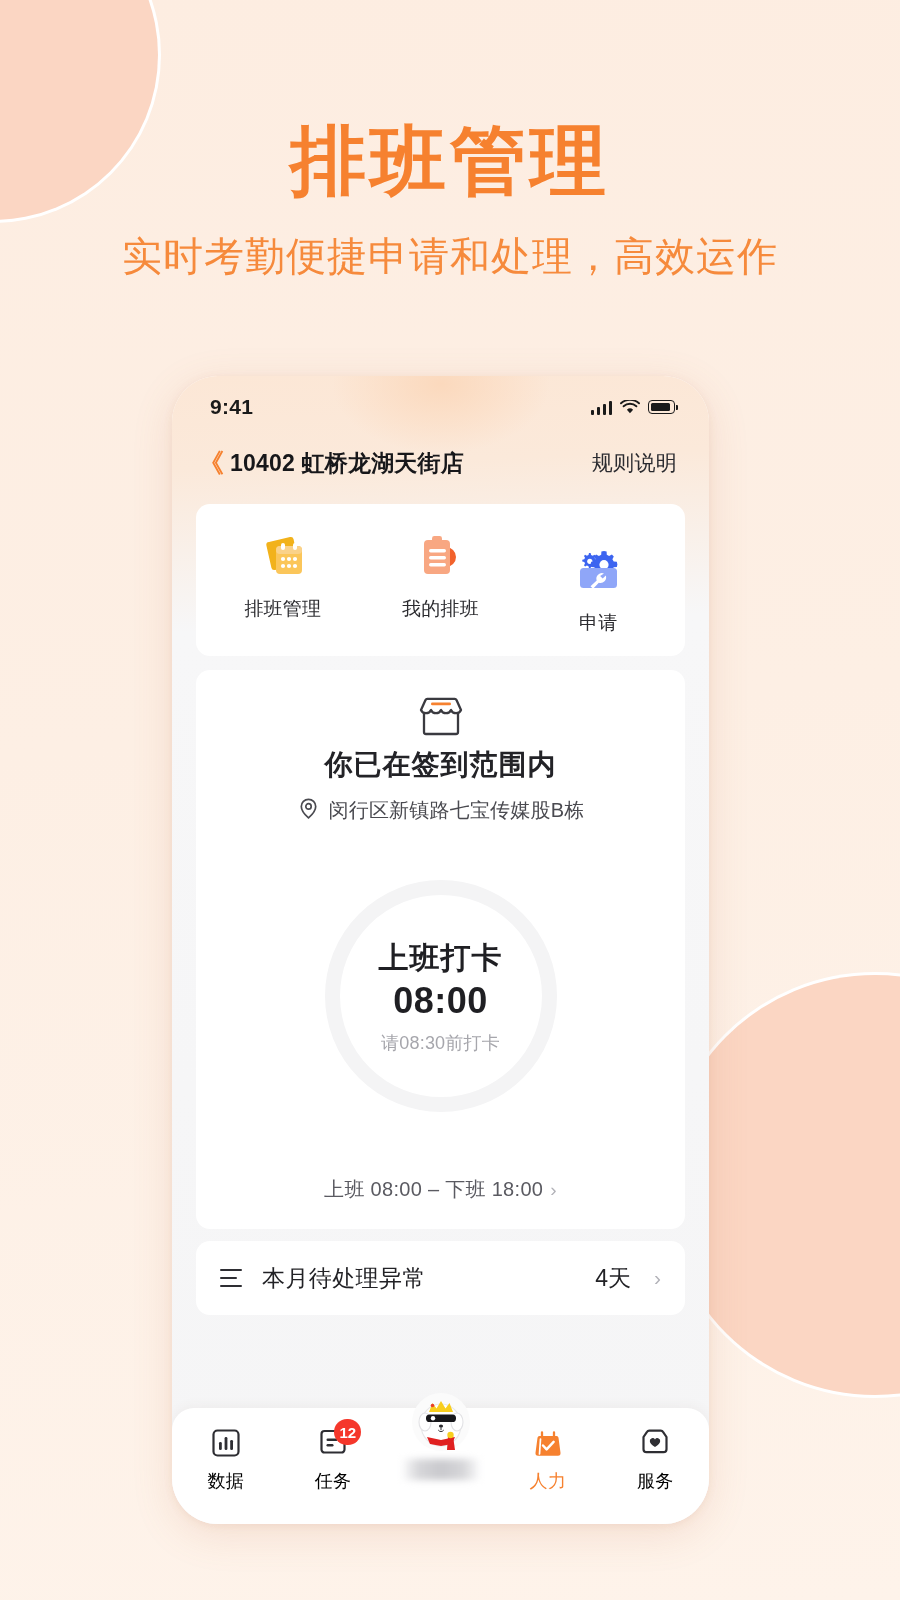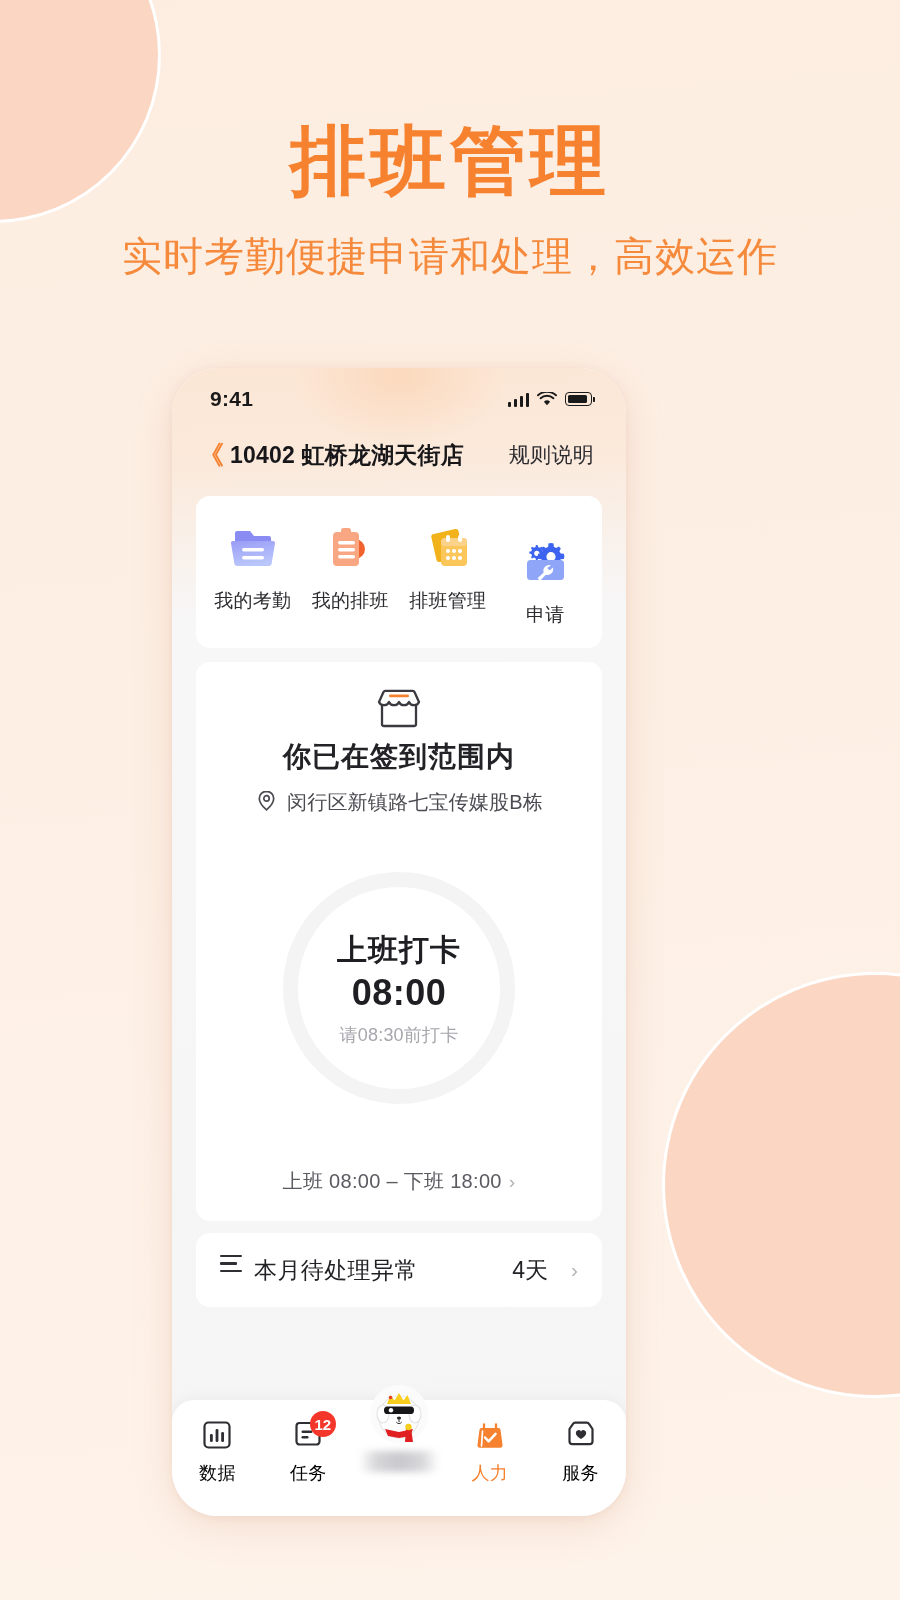--- a/index.html
+++ b/index.html
@@ -40,22 +40,22 @@
     margin-top:37px;
     font-size:40px;
     line-height:1.0;
     color:#F68A3C;
     letter-spacing:1px;
   }
 
   
   .phone {
     position:absolute;
-    left:172px; top:368px;
-    width:454px; height:1148px;
+    left:172px; top:376px;
+    width:537px; height:1148px;
     background:#FFFFFF;
     border-radius:46px;
     box-shadow:0 10px 40px rgba(190,120,80,0.16), 0 2px 8px rgba(190,120,80,0.10);
     overflow:hidden;
   }
   .phone-inner {
     position:absolute; inset:0;
     display:flex; flex-direction:column;
     background:linear-gradient(178deg,#FCE7D6 0%,#FBE9DA 8%,#F7F7F8 22%,#F5F5F6 100%);
   }
@@ -148,21 +148,21 @@
   }
   .shift-chev { color:#B2B2B8; font-size:19px; }
 
   
   .anomaly {
     margin-top:12px;
     height:74px;
     display:flex; align-items:center; justify-content:space-between;
     padding:0 24px;
   }
-  .anom-left { display:flex; gap:12px; }
+  .anom-left { display:flex; align-items:center; gap:20px; }
   .anom-bars { width:22px; height:18px; display:flex; flex-direction:column; justify-content:space-between; }
   .anom-bars i { display:block; height:2.4px; background:#2E2E33; border-radius:1px; }
   .anom-bars i:nth-child(1){width:100%}
   .anom-bars i:nth-child(2){width:78%}
   .anom-bars i:nth-child(3){width:100%}
   .anom-label { font-size:23px; color:#222226; letter-spacing:0.4px; }
   .anom-right { display:flex; align-items:center; gap:23px; }
   .anom-value { font-size:23px; color:#222226; }
   .anom-chev { color:#B2B2B8; font-size:21px; }
 
@@ -242,47 +242,20 @@
     <div class="appbar">
       <div class="appbar-left">
         <span class="back-chev">《</span>
         <span class="store-title">10402 虹桥龙湖天街店</span>
       </div>
       <span class="rules-link">规则说明</span>
     </div>
 
     <div class="card quick">
 
-      <div class="quick-item">
-        <svg class="qi-svg" viewBox="0 0 52 52">
-          <defs>
-              <linearGradient id="gFold" x1="0" y1="0" x2="0.3" y2="1">
-            <stop offset="0" stop-color="#9A9CF6"></stop>
-                <stop offset="1" stop-color="#B9C6FB"></stop>
-              </linearGradient>
-            </defs>
-          <path d="M10 9 h13 l4 5 h15 a2 2 0 0 1 2 2 v4 H8 v-9 a2 2 0 0 1 2-2 z" fill="#8A8CF3"></path>
-          <path d="M6 19 h40 a2 2 0 0 1 2 2.3 l-3.3 20 a3 3 0 0 1 -3 2.7 H10.3 a3 3 0 0 1 -3 -2.7 L4 21.3 A2 2 0 0 1 6 19 z" fill="url(#gFold)"></path>
-          <rect x="15" y="26" width="22" height="3.6" rx="1.8" fill="#fff"></rect>
-          <rect x="15" y="34" width="22" height="3.6" rx="1.8" fill="#fff"></rect>
-        </svg>
-        <span class="quick-label">我的考勤</span>
-      </div>
-
-      <div class="quick-item">
-        <svg class="qi-svg" viewBox="0 0 52 52">
-          <path d="M31 17 a10 10 0 0 1 0 20 h-6 l5-6 a5 5 0 0 0 0-8 l-5-6 z" fill="#F2622C"></path>
-          <rect x="9" y="10" width="26" height="34" rx="4" fill="#F8A782"></rect>
-          <rect x="17" y="6" width="10" height="7" rx="2.4" fill="#F8A782"></rect>
-          <rect x="14" y="19" width="17" height="3.4" rx="1.7" fill="#fff"></rect>
-          <rect x="14" y="26" width="17" height="3.4" rx="1.7" fill="#fff"></rect>
-          <rect x="14" y="33" width="17" height="3.4" rx="1.7" fill="#fff"></rect>
-        </svg>
-        <span class="quick-label">我的排班</span>
-      </div>
 
       <div class="quick-item">
         <svg class="qi-svg" viewBox="0 0 52 52">
           <path d="M12 12 L33 7 a3 3 0 0 1 3.6 2.3 L41 32 a3 3 0 0 1 -2.3 3.6 L18 40 a3 3 0 0 1 -3.6-2.3 L9.4 15.6 A3 3 0 0 1 12 12 z" fill="#F2B21B"></path>
           <rect x="19" y="16" width="26" height="28" rx="4" fill="#FBC65A"></rect>
           <rect x="19" y="16" width="26" height="8" rx="4" fill="#FAD28A"></rect>
           <rect x="24" y="13" width="4" height="7" rx="2" fill="#fff"></rect>
           <rect x="36" y="13" width="4" height="7" rx="2" fill="#fff"></rect>
           <g fill="#fff">
             <circle cx="26" cy="29" r="2.1"></circle>
@@ -290,20 +263,32 @@
               <circle cx="38" cy="29" r="2.1"></circle>
             <circle cx="26" cy="36" r="2.1"></circle>
               <circle cx="32" cy="36" r="2.1"></circle>
               <circle cx="38" cy="36" r="2.1"></circle>
           </g>
         </svg>
         <span class="quick-label">排班管理</span>
       </div>
 
       <div class="quick-item">
+        <svg class="qi-svg" viewBox="0 0 52 52">
+          <path d="M31 17 a10 10 0 0 1 0 20 h-6 l5-6 a5 5 0 0 0 0-8 l-5-6 z" fill="#F2622C"></path>
+          <rect x="9" y="10" width="26" height="34" rx="4" fill="#F8A782"></rect>
+          <rect x="17" y="6" width="10" height="7" rx="2.4" fill="#F8A782"></rect>
+          <rect x="14" y="19" width="17" height="3.4" rx="1.7" fill="#fff"></rect>
+          <rect x="14" y="26" width="17" height="3.4" rx="1.7" fill="#fff"></rect>
+          <rect x="14" y="33" width="17" height="3.4" rx="1.7" fill="#fff"></rect>
+        </svg>
+        <span class="quick-label">我的排班</span>
+      </div>
+
+      <div class="quick-item">
         <g></g>
         <svg class="qi-svg" viewBox="0 0 52 52">
           <g fill="#3C64F0">
             <path d="M17 9 l1.6 .0 .5 2 1.6 .7 1.8-1 1.1 1.2-1 1.8 .7 1.6 2 .5 0 1.6-2 .5-.7 1.6 1 1.8-1.1 1.2-1.8-1-1.6 .7-.5 2-1.6 0-.5-2-1.6-.7-1.8 1-1.1-1.2 1-1.8-.7-1.6-2-.5 0-1.6 2-.5 .7-1.6-1-1.8 1.1-1.2 1.8 1 1.6-.7z"></path>
             <circle cx="17.8" cy="17.3" r="2.6" fill="#fff"></circle>
           </g>
           <g fill="#3C64F0">
             <path d="M32 7 l2.6 .6 .2 3.1 2.3 1.3 2.8-1.4 1.9 1.9-1.4 2.8 1.3 2.3 3.1 .2 .6 2.6-.6 2.6-3.1 .2-1.3 2.3 1.4 2.8-1.9 1.9-2.8-1.4-2.3 1.3-.2 3.1-2.6 .6-2.6-.6-.2-3.1-2.3-1.3-2.8 1.4-1.9-1.9 1.4-2.8-1.3-2.3-3.1-.2-.6-2.6 .6-2.6 3.1-.2 1.3-2.3-1.4-2.8 1.9-1.9 2.8 1.4 2.3-1.3 .2-3.1z"></path>
             <circle cx="32" cy="20.7" r="4.6" fill="#fff"></circle>
           </g>

